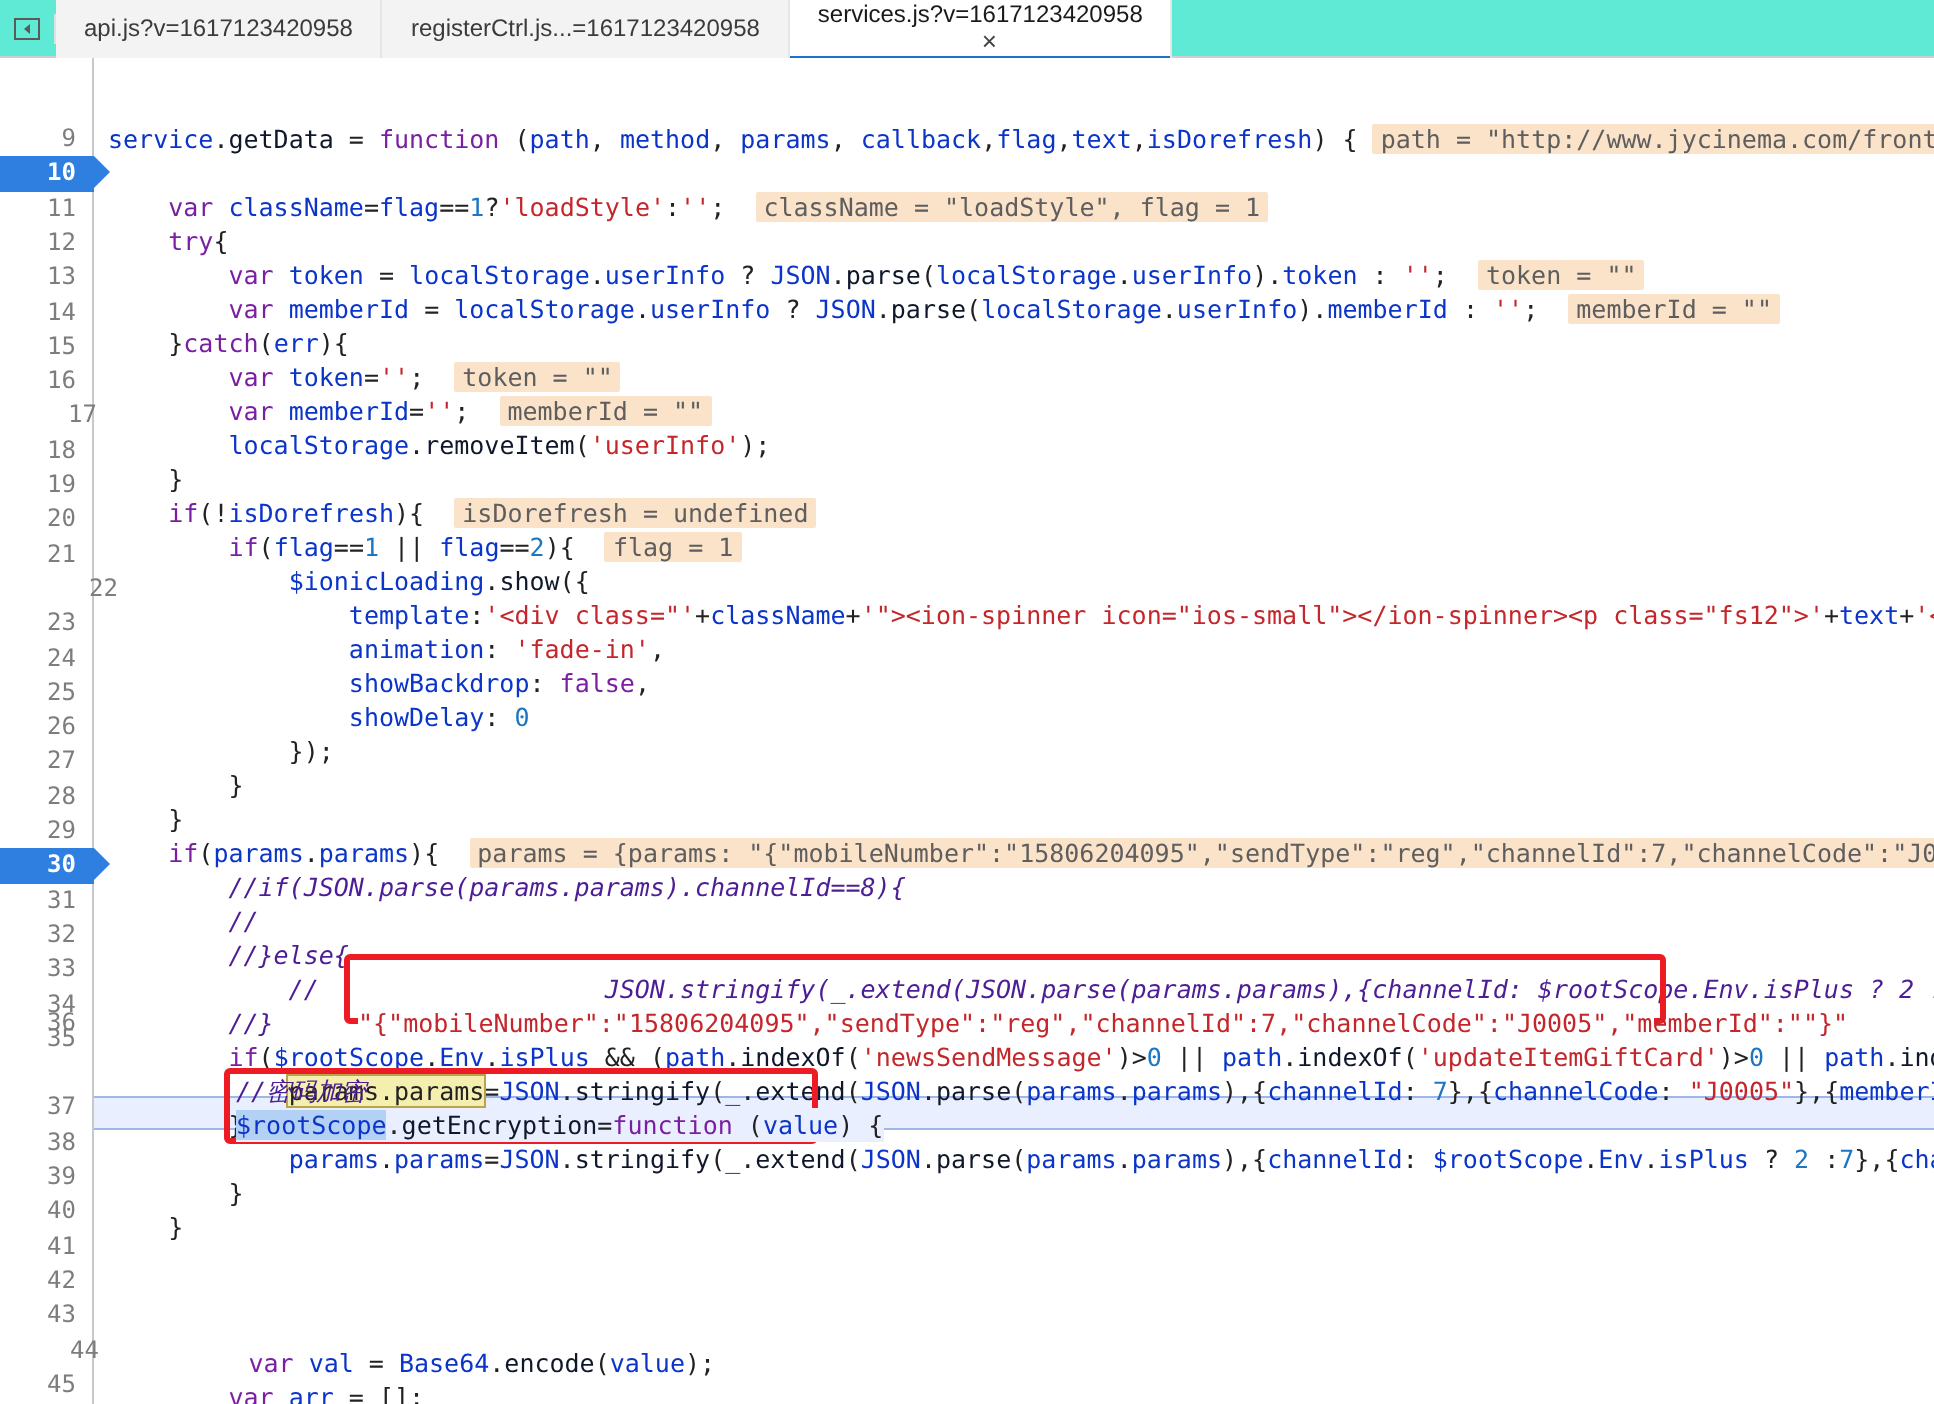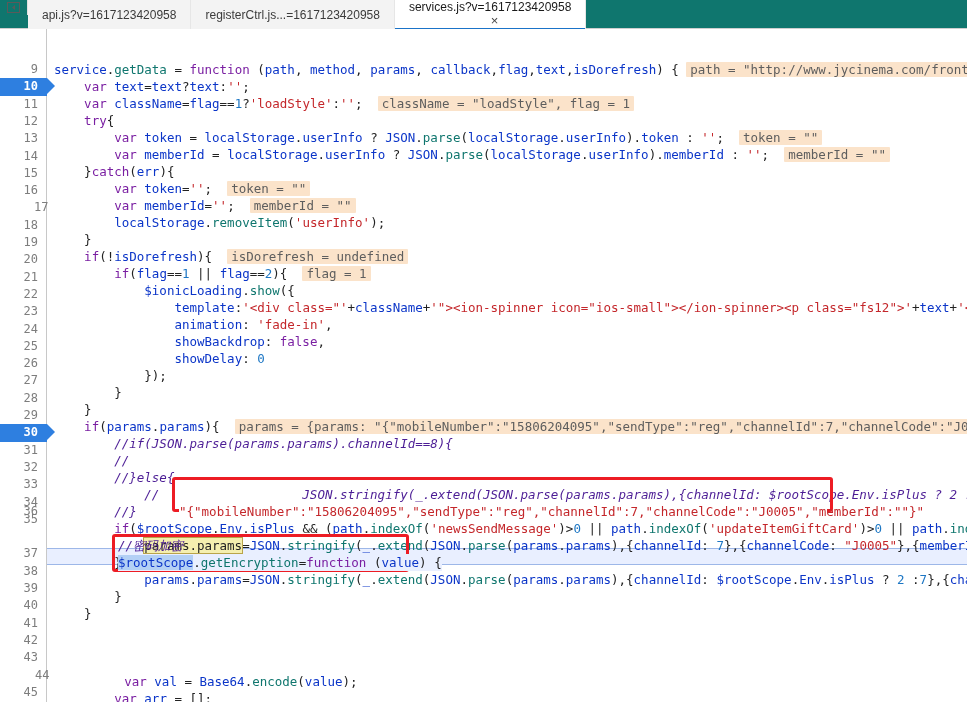--- a/index.html
+++ b/index.html
@@ -7,24 +7,24 @@
     margin: 0; padding: 0;
     width: 967px; height: 702px;
     background: #ffffff;
     font-family: "DejaVu Sans Mono", "Liberation Mono", monospace;
     overflow: hidden;
   }
 
   
   #tabbar {
     height: 29px;
-    background: #0f766e;
+    background: #5eead4;
     border-bottom: 1px solid #cfcfcf;
     display: flex;
-    align-items: flex-start;
+    align-items: center;
     font-family: "Liberation Sans", sans-serif;
     position: relative;
   }
   #tab-panel-toggle {
     width: 28px;
     display: flex; align-items: center; justify-content: center;
     border-right: 1px solid #e0e0e0;
     flex: 0 0 28px;
   }
   #tab-panel-toggle svg { display:block; }
@@ -128,21 +128,21 @@
     z-index: 1;
   }
   .line { z-index: 2; }
 
   
   .kw   { color: #7a1fa2; }          
   .kw2  { color: #0b35c8; }          
   .str  { color: #c4272b; }          
   .num  { color: #1c76c4; }          
   .com  { color: #4c1d95; font-style: italic; } 
-  .fn   { color: #0f766e; }          
+  .fn   { color: #0f172a; }          
   .pl   { color: #222222; }
 
   
   .hint {
     background: #fbe3ca;
     color: #5e5e5e;
     padding: 0 4px;
     border-radius: 1px;
   }
 
@@ -208,21 +208,21 @@
       <div class="ln" style="top: 83.9px;">12</div>
       <div class="ln" style="top: 101.2px;">13</div>
       <div class="ln" style="top: 118.5px;">14</div>
       <div class="ln" style="top: 135.8px;">15</div>
       <div class="ln" style="top: 153.1px;">16</div>
       <div class="ln" style="top: 170.4px; padding-left: 34px;">17</div>
       <div class="ln" style="top: 187.7px;">18</div>
       <div class="ln" style="top: 205px;">19</div>
       <div class="ln" style="top: 222.3px;">20</div>
       <div class="ln" style="top: 239.6px;">21</div>
-      <div class="ln" style="top: 256.9px;">22</div>
+      <div class="ln" style="top: 256.9px; margin-left: 21px;">22</div>
       <div class="ln" style="top: 274.2px;">23</div>
       <div class="ln" style="top: 291.5px;">24</div>
       <div class="ln" style="top: 308.8px;">25</div>
       <div class="ln" style="top: 326.1px;">26</div>
       <div class="ln" style="top: 343.4px;">27</div>
       <div class="ln" style="top: 360.7px;">28</div>
       <div class="ln" style="top: 378px;">29</div>
       <div class="ln bp" style="top: 395.3px;">30</div>
       <div class="ln" style="top: 412.6px;">31</div>
       <div class="ln" style="top: 429.9px;">32</div>
@@ -239,21 +239,20 @@
       <div class="ln" style="top: 620.2px;">43</div>
       <div class="ln" style="top: 637.5px; padding-left: 35px;">44</div>
       <div class="ln" style="top: 654.8px;">45</div>
       <div class="ln" style="top: 672.1px;">46</div>
     </div>
 
   <div id="code">
 
     <div class="line" style="top:32px;left:0;"><span class="kw2">service</span><span class="pl">.</span><span class="fn">getData</span><span class="pl"> = </span><span class="kw">function</span><span class="pl"> (</span><span class="kw2">path</span><span class="pl">, </span><span class="kw2">method</span><span class="pl">, </span><span class="kw2">params</span><span class="pl">, </span><span class="kw2">callback</span><span class="pl">,</span><span class="kw2">flag</span><span class="pl">,</span><span class="kw2">text</span><span class="pl">,</span><span class="kw2">isDorefresh</span><span class="pl">) { </span><span class="hint">path = "http://www.jycinema.com/frontUIWebapp/a</span></div>
 
-    <div class="line" style="top:49px;"><span class="pl">    </span><span class="kw">var</span><span class="pl"> </span><span class="kw2">text</span><span class="pl">=</span><span class="kw2">text</span><span class="pl">?</span><span class="kw2">text</span><span class="pl">:</span><span class="str">''</span><span class="pl">;</span></div>
 
     <div class="line" style="top:66px;"><span class="pl">    </span><span class="kw">var</span><span class="pl"> </span><span class="kw2">className</span><span class="pl">=</span><span class="kw2">flag</span><span class="pl">==</span><span class="num">1</span><span class="pl">?</span><span class="str">'loadStyle'</span><span class="pl">:</span><span class="str">''</span><span class="pl">;  </span><span class="hint">className = "loadStyle", flag = 1</span></div>
 
     <div class="line" style="top:83px;"><span class="pl">    </span><span class="kw">try</span><span class="pl">{</span></div>
 
     <div class="line" style="top:100px;"><span class="pl">        </span><span class="kw">var</span><span class="pl"> </span><span class="kw2">token</span><span class="pl"> = </span><span class="kw2">localStorage</span><span class="pl">.</span><span class="kw2">userInfo</span><span class="pl"> ? </span><span class="kw2">JSON</span><span class="pl">.</span><span class="fn">parse</span><span class="pl">(</span><span class="kw2">localStorage</span><span class="pl">.</span><span class="kw2">userInfo</span><span class="pl">).</span><span class="kw2">token</span><span class="pl"> : </span><span class="str">''</span><span class="pl">;  </span><span class="hint">token = ""</span></div>
 
     <div class="line" style="top:117px;"><span class="pl">        </span><span class="kw">var</span><span class="pl"> </span><span class="kw2">memberId</span><span class="pl"> = </span><span class="kw2">localStorage</span><span class="pl">.</span><span class="kw2">userInfo</span><span class="pl"> ? </span><span class="kw2">JSON</span><span class="pl">.</span><span class="fn">parse</span><span class="pl">(</span><span class="kw2">localStorage</span><span class="pl">.</span><span class="kw2">userInfo</span><span class="pl">).</span><span class="kw2">memberId</span><span class="pl"> : </span><span class="str">''</span><span class="pl">;  </span><span class="hint">memberId = ""</span></div>
 
     <div class="line" style="top:134px;"><span class="pl">    }</span><span class="kw">catch</span><span class="pl">(</span><span class="kw2">err</span><span class="pl">){</span></div>

